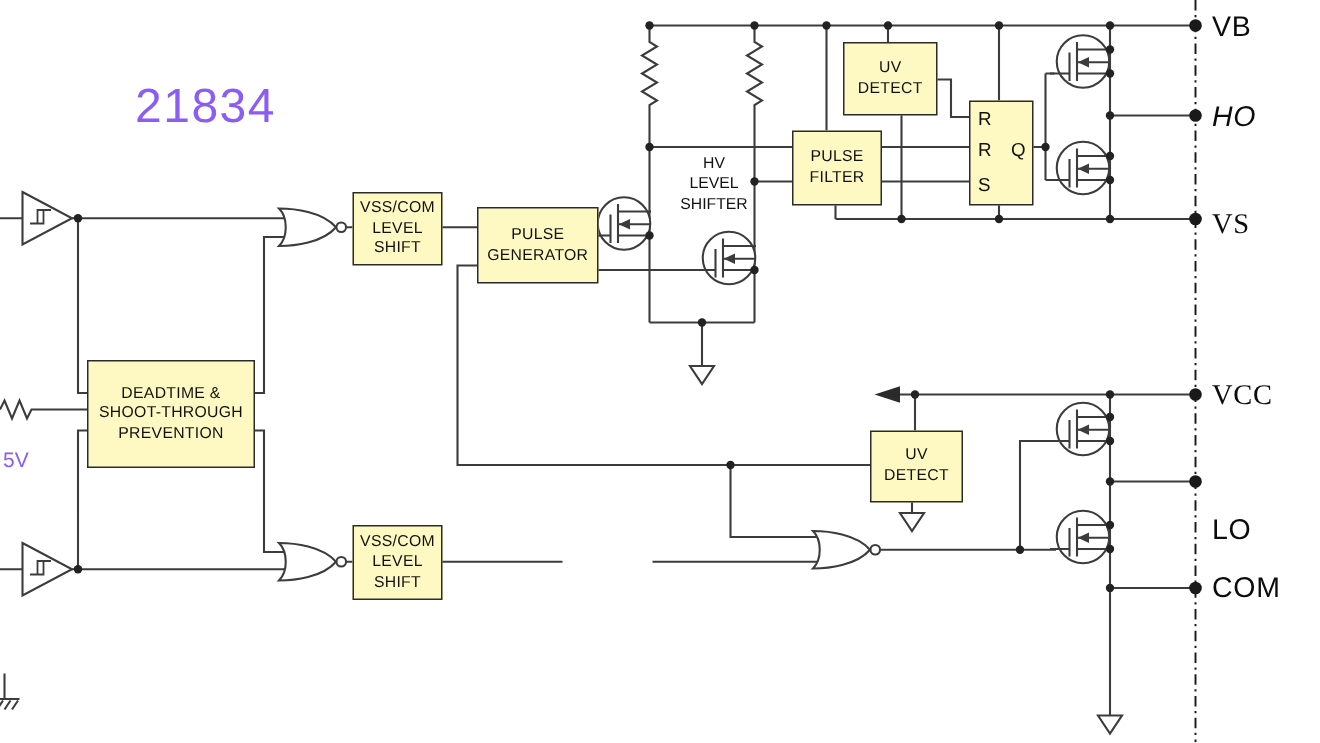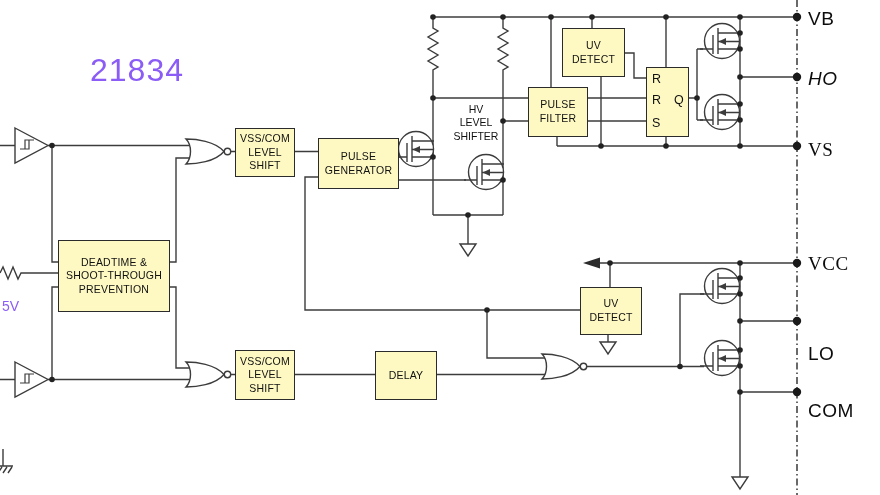--- a/index.html
+++ b/index.html
@@ -160,29 +160,28 @@
 SHIFTER</div>
   <div class="box" style="left:528px;top:87px;width:58px;height:48px;">PULSE
 FILTER</div>
   <div class="box" style="left:562px;top:28px;width:61px;height:47px;">UV
 DETECT</div>
   <div class="box" style="left:580px;top:287px;width:60px;height:46px;">UV
 DETECT</div>
   <div class="box" style="left:235px;top:350px;width:58px;height:48px;">VSS/COM
 LEVEL
 SHIFT</div>
-  <div class="box" style="left:375px;top:351px;width:60px;height:47px;">DELAY</div>
 
   <div class="box latchbox" style="left:646px;top:67px;width:41px;height:68px;">
     <span class="pin" style="left:5px;top:3px;">R</span>
     <span class="pin" style="left:5px;top:24px;">R</span>
     <span class="pin" style="left:5px;top:47px;">S</span>
     <span class="pin" style="right:4px;top:24px;">Q</span>
   </div>
 
   <div class="terminal" style="top:8px;">VB</div>
   <div class="terminal" style="top:68px;font-style:italic;">HO</div>
   <div class="terminal" style="top:139px;font-family:Liberation Serif, serif;">VS</div>
   <div class="terminal" style="top:253px;font-family:Liberation Serif, serif;">VCC</div>
   <div class="terminal" style="top:311px;margin-top:32px;">LO</div>
-  <div class="terminal" style="top:400px;">COM</div>
+  <div class="terminal" style="top:382px;">COM</div>
 
 </div>
 
 </body></html>

